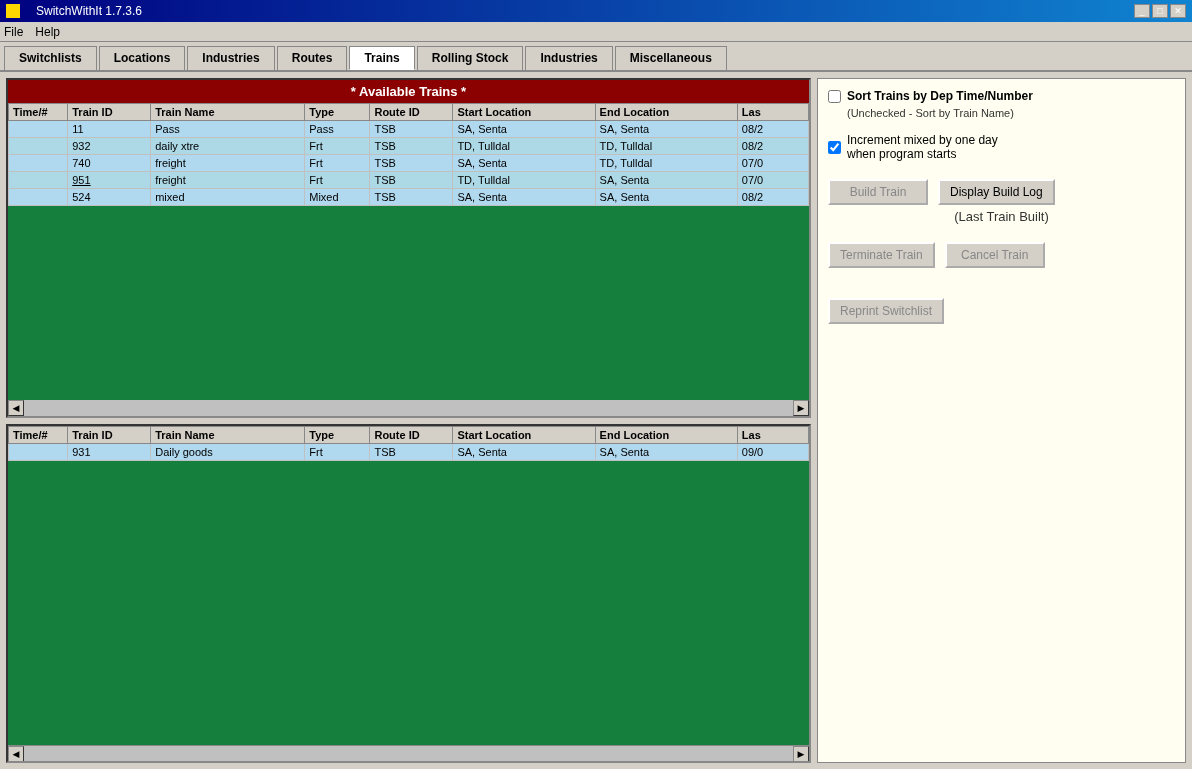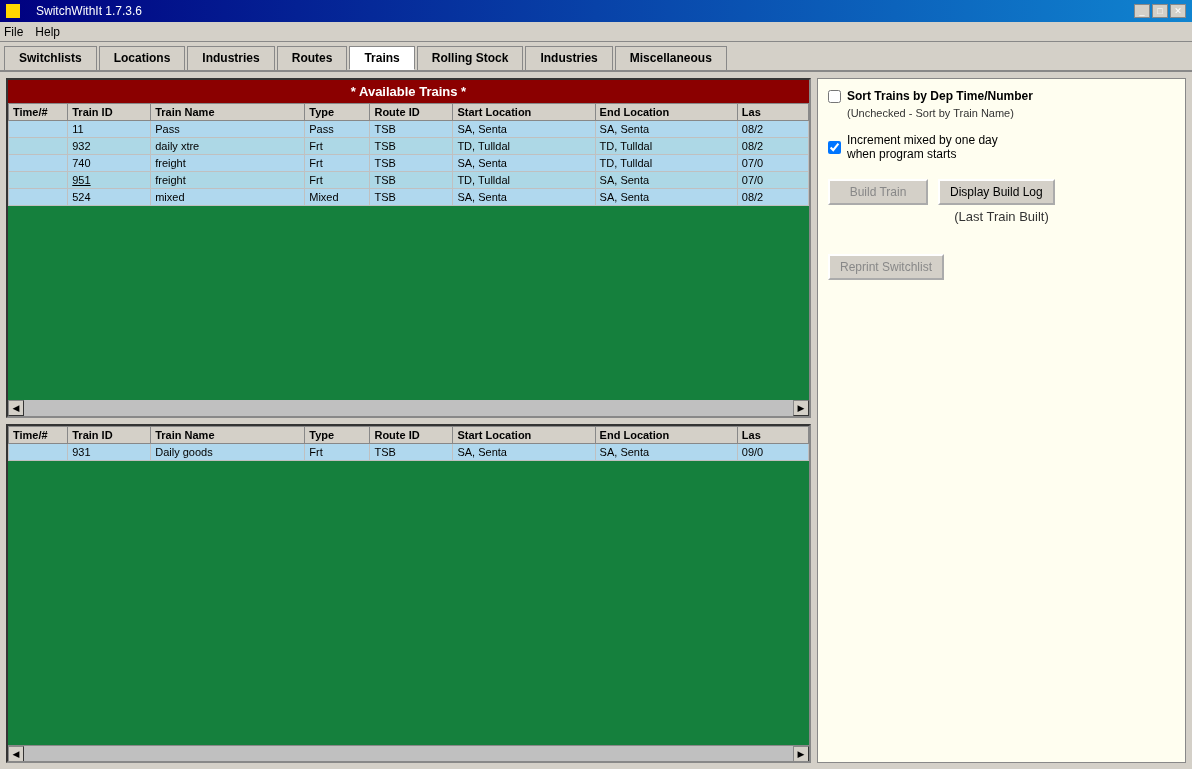--- a/index.html
+++ b/index.html
@@ -416,19 +416,23 @@
     </div>
 
     <div class="build-section">
       <div class="btn-row">
         <button class="win-btn disabled">Build Train</button>
         <button class="win-btn">Display Build Log</button>
       </div>
       <div class="last-built-label">(Last Train Built)</div>
     </div>
 
+    <div class="terminate-row">
+      <button class="win-btn disabled">Terminate Train</button>
+      <button class="win-btn disabled">Cancel Train</button>
+    </div>
 
     <div class="reprint-row">
       <button class="win-btn disabled">Reprint Switchlist</button>
     </div>
 
   </div>
 </div>
 
 </body></html>

